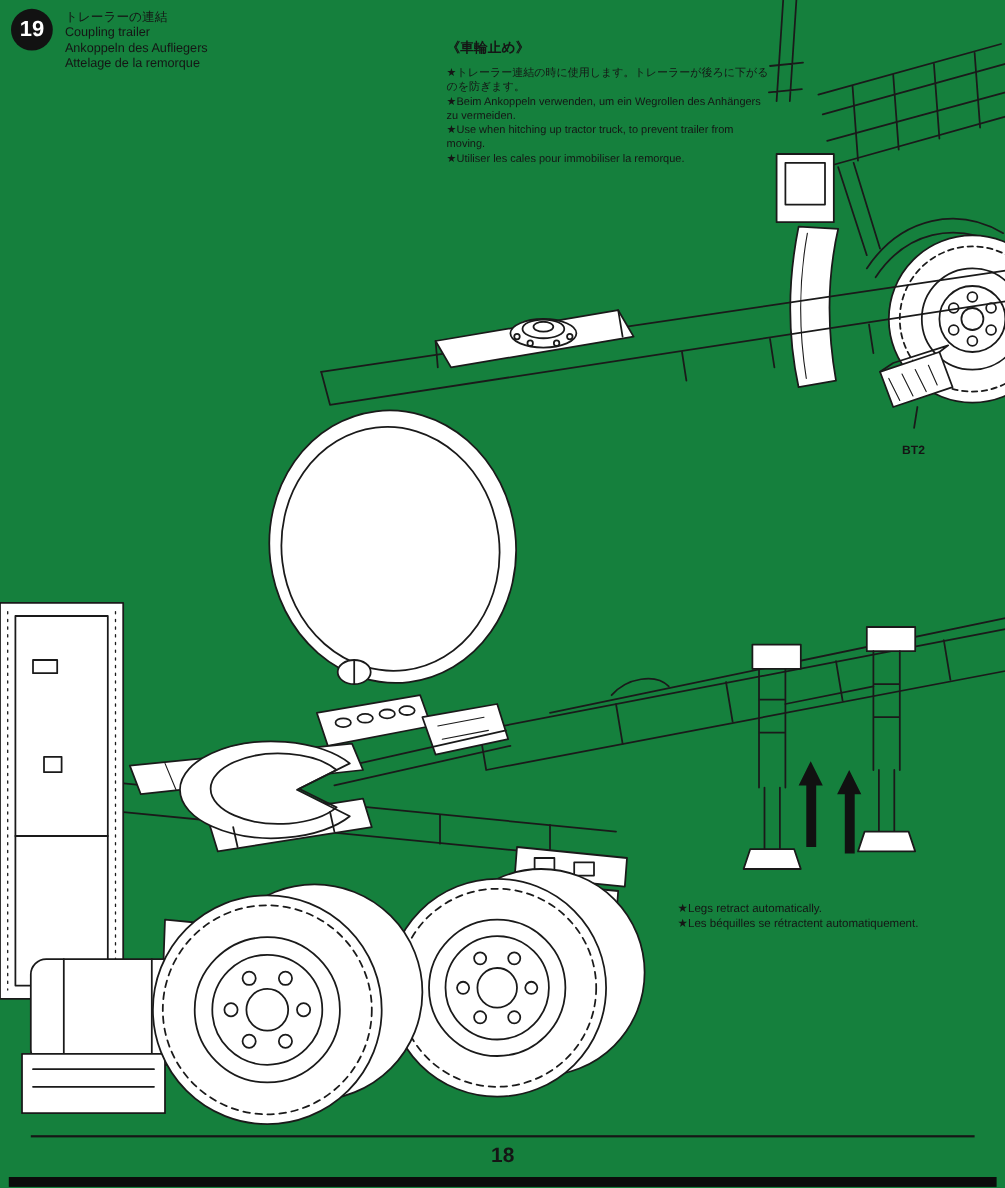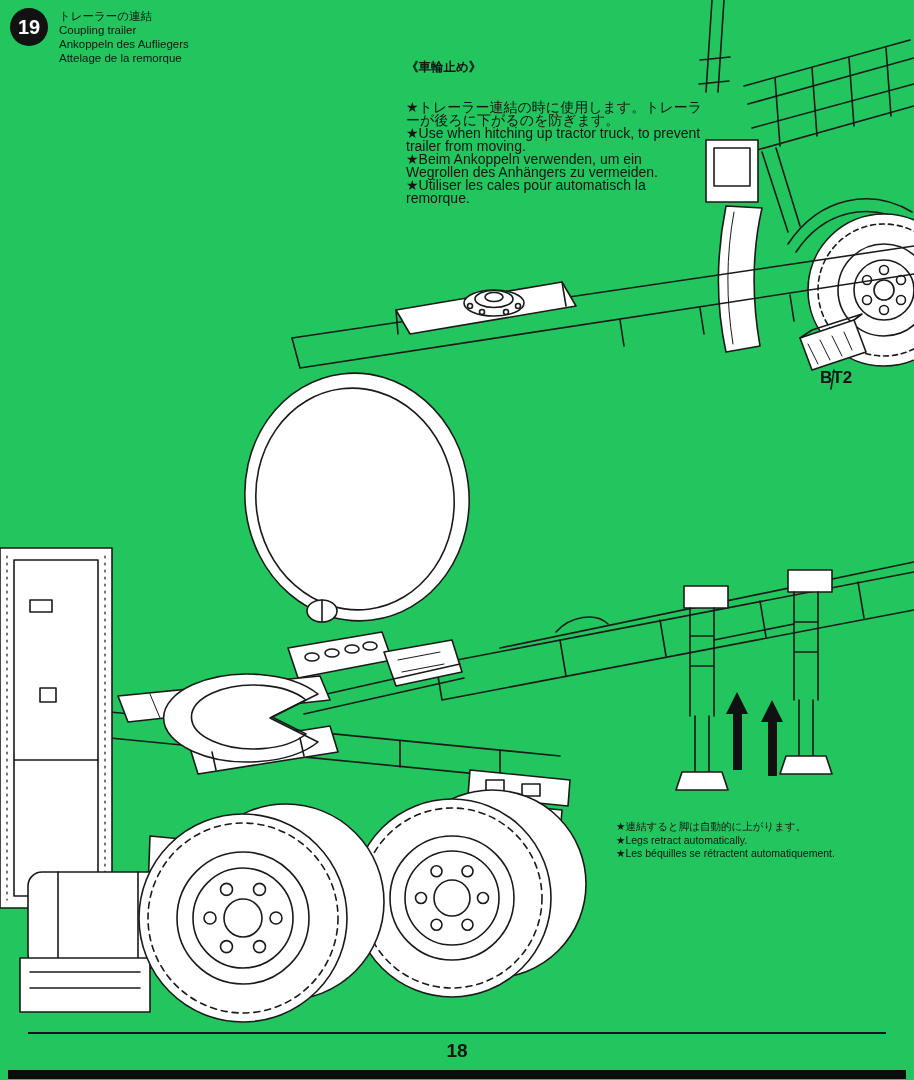--- a/index.html
+++ b/index.html
@@ -1,38 +1,38 @@
 <!DOCTYPE html>
 <html><head>
 <meta charset="utf-8">
 <style>
   * { margin:0; padding:0; box-sizing:border-box; }
   html,body { background:#e9e9e9; }
   body { font-family:"Liberation Sans","DejaVu Sans",sans-serif; }
   .page {
     position:relative; width:914px; height:1080px; margin:0 auto;
-    background:#22c55e; color:#151515; overflow:hidden;
+    background:#15803d; color:#151515; overflow:hidden;
   }
   .art { position:absolute; left:0; top:0; width:914px; height:1080px; }
 
   .step-header { position:absolute; left:10px; top:8px; display:flex; gap:11px; z-index:3; }
   .step-badge {
     width:38px; height:38px; border-radius:50%; background:#121212; color:#fff;
     display:flex; align-items:center; justify-content:center;
     font-weight:bold; font-size:20px; flex:0 0 auto;
   }
   .step-titles { font-size:11.5px; line-height:14px; font-weight:normal; padding-top:1px; }
 
   .chock-block { position:absolute; left:406px; top:36px; width:298px; z-index:3; }
-  .chock-headings { font-size:12.5px; line-height:15.5px; font-weight:bold;margin-top:24px; }
-  .chock-notes { margin-top:25px; font-size:14px; line-height:13px; }
+  .chock-headings { font-size:12.5px; line-height:15.5px; font-weight:bold; }
+  .chock-notes { margin-top:8px; font-size:10px; line-height:13px; }
 
   .legs-notes { position:absolute; left:616px; top:820px; width:296px; font-size:10.5px; line-height:13.5px; z-index:3; }
 
-  .bt2-label { position:absolute; left:820px; top:368px; font-size:17px; font-weight:bold; z-index:3; }
+  .bt2-label { position:absolute; left:820px; top:404px; font-size:11px; font-weight:bold; z-index:3; }
 
   .footer-rule { position:absolute; left:28px; right:28px; top:1032px; height:2px; background:#161616; }
   .page-number { position:absolute; left:0; right:0; top:1040px; text-align:center; font-size:19px; font-weight:bold; }
   .bottom-bar { position:absolute; left:8px; right:8px; top:1070px; height:9px; background:#0b0b0b; }
 </style>
 </head>
 <body>
 
 <div class="page">
 
@@ -210,30 +210,29 @@
       <div>Attelage de la remorque</div>
     </div>
   </div>
 
   <div class="chock-block">
     <div class="chock-headings">
       <div>《車輪止め》</div>
     </div>
     <div class="chock-notes">
       <div>★トレーラー連結の時に使用します。トレーラーが後ろに下がるのを防ぎます。</div>
+      <div>★Beim Ankoppeln verwenden, um ein Wegrollen des Anhängers zu vermeiden.</div>
       <div>★Use when hitching up tractor truck, to prevent trailer from moving.</div>
-      <div>★Beim Ankoppeln verwenden, um ein Wegrollen des Anhängers zu vermeiden.</div>
-      <div>★Utiliser les cales pour automatisch la remorque.</div>
+      <div>★Utiliser les cales pour immobiliser la remorque.</div>
     </div>
   </div>
 
   <div class="bt2-label">BT2</div>
 
   <div class="legs-notes">
-    <div>★連結すると脚は自動的に上がります。</div>
     <div>★Legs retract automatically.</div>
     <div>★Les béquilles se rétractent automatiquement.</div>
   </div>
 
   <div class="footer-rule"></div>
   <div class="page-number">18</div>
   <div class="bottom-bar"></div>
 
 </div>
 

